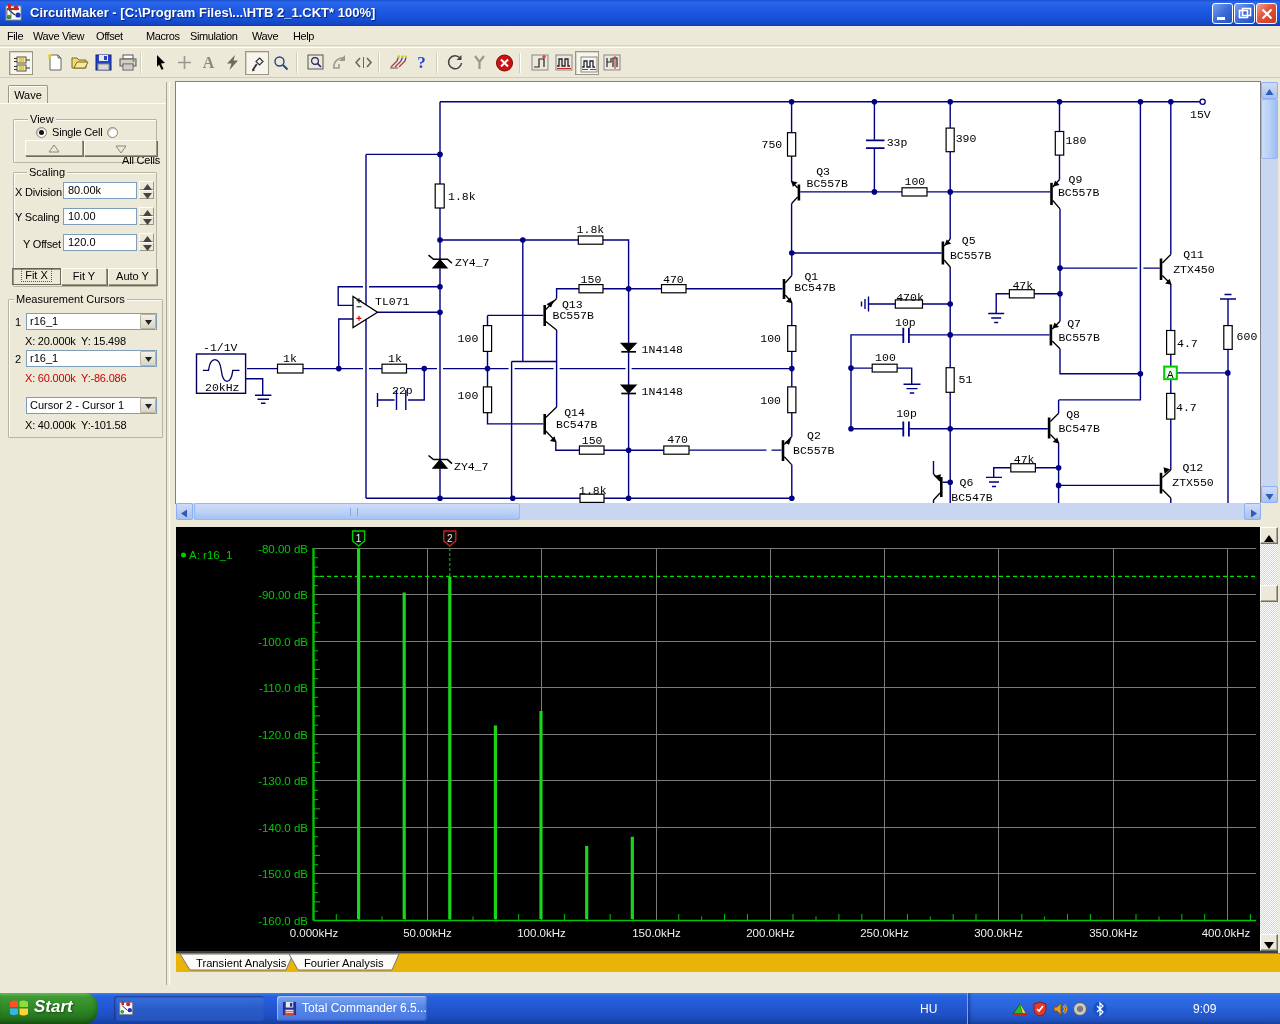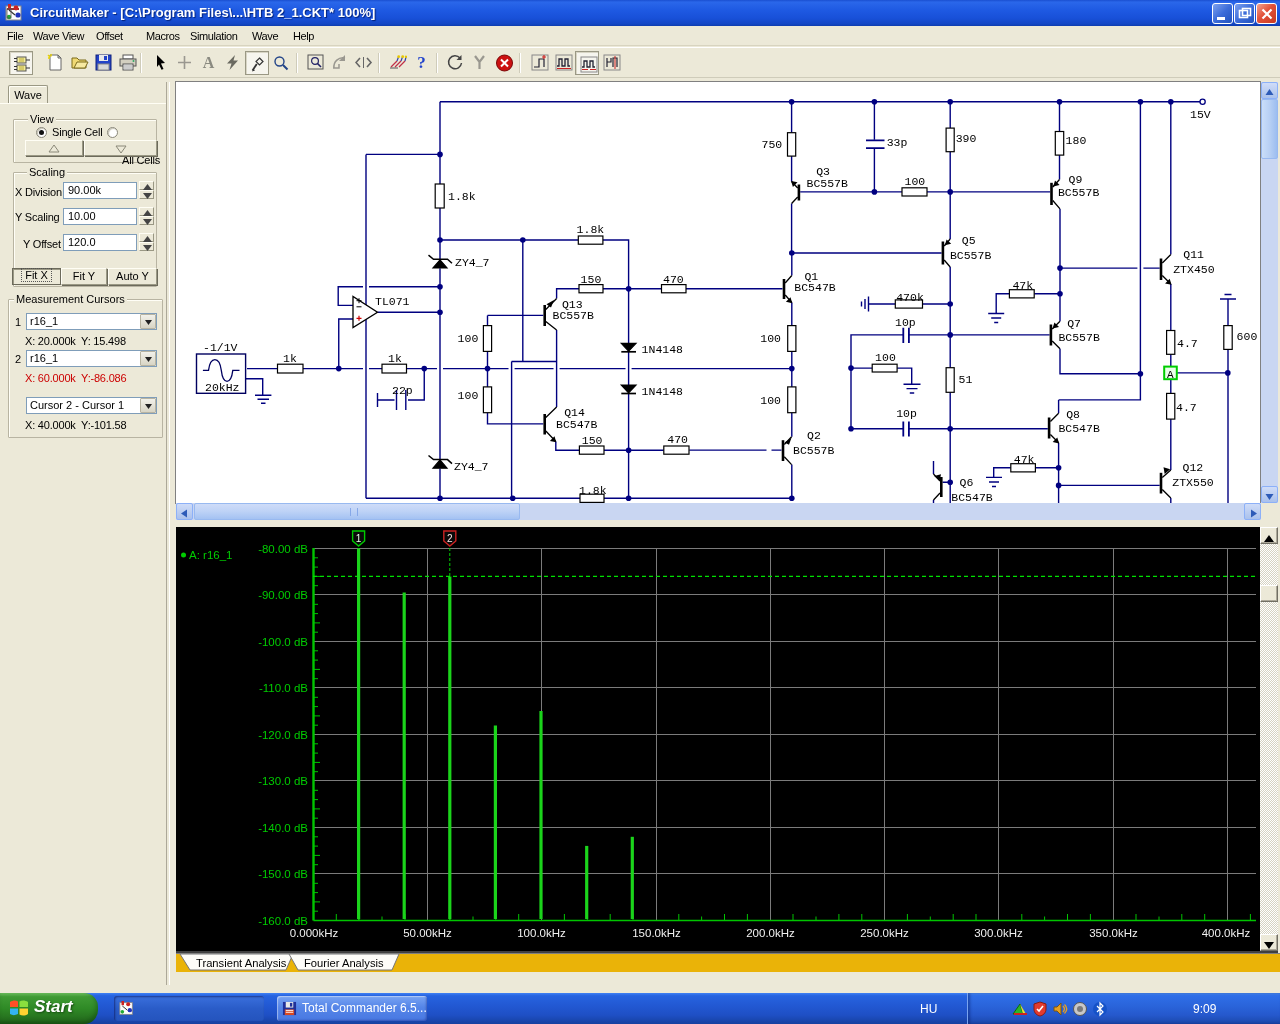--- a/index.html
+++ b/index.html
@@ -262,21 +262,21 @@
       <path d="M6 1 L11 8 H1 Z" fill="none" stroke="#8a8878"></path>
     </svg></div>
 <div class="btn3d" style="left:84px;top:140px;width:73px;height:16px;"><svg width="12" height="10" style="margin-top:3px;">
       <path d="M6 9 L1 2 H11 Z" fill="none" stroke="#8a8878"></path>
     </svg></div>
 
 <div class="group" style="left:13px;top:172px;width:144px;height:115px;">
  <div class="glabel" style="left:13px;">Scaling</div>
 </div>
 <div class="lptext" style="left:15px;top:186px;">X Division</div>
-<div class="field" style="left:63px;top:182px;width:74px;height:17px;">90.00k</div>
+<div class="field" style="left:63px;top:182px;width:74px;height:17px;">80.00k</div>
 <div class="spin" style="left:139px;top:181px;">
     <svg width="9" height="6">
       <path d="M4.5 0 L9 6 H0 Z" fill="#444"></path>
     </svg>
   </div>
 <div class="spin" style="left:139px;top:190px;">
     <svg width="9" height="6">
       <path d="M4.5 6 L0 0 H9 Z" fill="#444"></path>
     </svg>
   </div>

